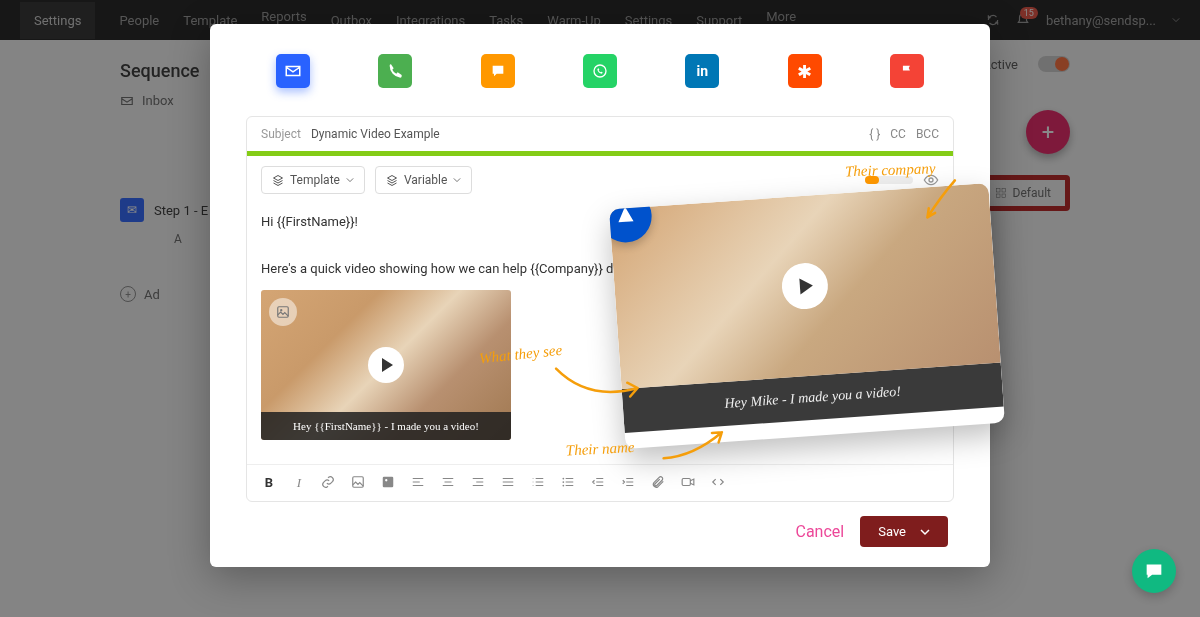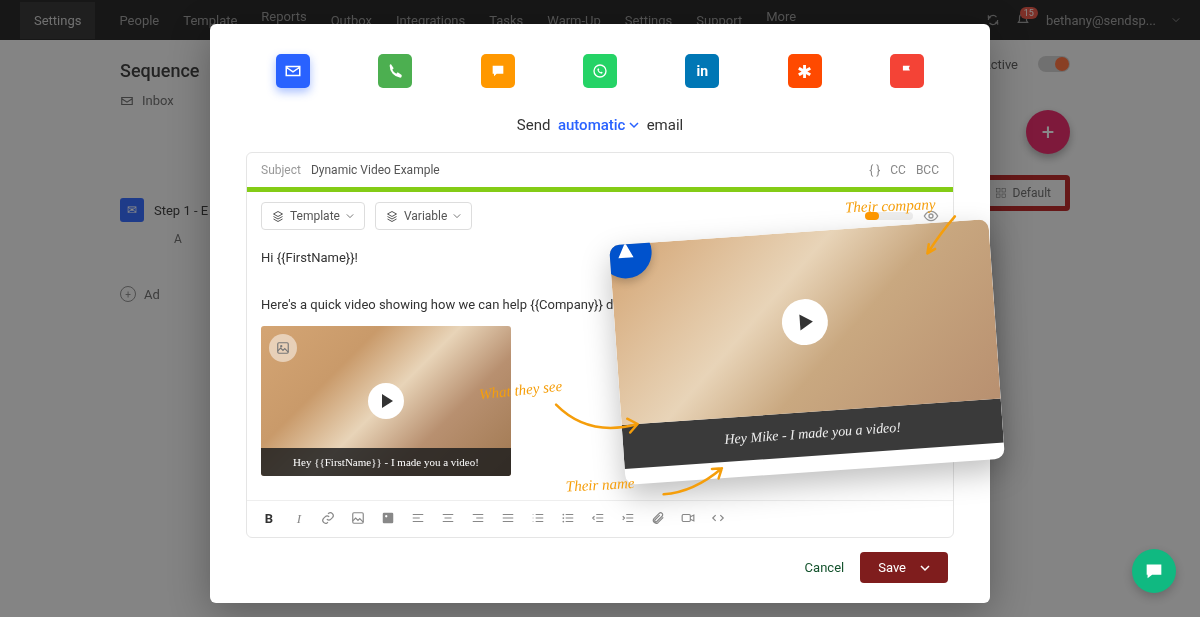--- a/index.html
+++ b/index.html
@@ -86,21 +86,21 @@
 .annot2 { top: 150px; left: -130px; transform: rotate(-2deg); text-align: right; }
 .annot3 { top: 250px; left: -50px; transform: rotate(1deg); }
 .arrow { position: absolute; }
 
 .format-bar { border-top: 1px solid #eee; padding: 10px 14px; display: flex; gap: 14px; color: #888; font-size: 13px; }
 .format-bar .fb { cursor: pointer; width: 16px; text-align: center; }
 .fb.bold { font-weight: bold; color: #333; }
 .fb.italic { font-style: italic; font-family: Georgia, serif; }
 
 .modal-footer { display: flex; justify-content: flex-end; align-items: center; gap: 16px; padding: 14px 6px 0; }
-.cancel-btn { color: #14532d; font-size: 13px; cursor: pointer; }
+.cancel-btn { color: #ec4899; font-size: 16px; cursor: pointer; }
 .save-btn { background: #7f1d1d; color: #fff; padding: 8px 18px; border-radius: 4px; font-size: 13px; display: flex; align-items: center; gap: 14px; cursor: pointer; }
 
 .chat-fab { position: absolute; bottom: 24px; right: 24px; width: 44px; height: 44px; background: #10b981; border-radius: 50%; display: flex; align-items: center; justify-content: center; color: #fff; box-shadow: 0 4px 10px rgba(0,0,0,0.2); }
 
 svg { display: block; }
 </style>
 </head>
 <body>
 
 <div class="topnav">
@@ -205,27 +205,20 @@
     <div class="chicon ch-zap">
         <span style="font-size:18px;">✱</span>
       </div>
     <div class="chicon ch-flag">
         <svg width="14" height="14" viewBox="0 0 24 24">
           <path d="M5 3v18M5 3h12l-2 4 2 4H5" fill="#fff"></path>
         </svg>
       </div>
   </div>
 
-  <div class="send-row">
-    <span>Send</span>&nbsp;
-    <span class="auto"><span>automatic</span> <svg width="10" height="10" viewBox="0 0 10 10" style="display:inline;">
-          <path d="M1 3l4 4 4-4" stroke="currentColor" fill="none" stroke-width="1.5"></path>
-        </svg></span>&nbsp;
-    <span>email</span>
-  </div>
 
   <div class="editor">
     <div class="subj-row">
       <span class="subj-label">Subject</span>
       <span class="subj-val">Dynamic Video Example</span>
       <div class="subj-icons">
         <span>{  }</span>
         <span>CC</span>
         <span>BCC</span>
       </div>

